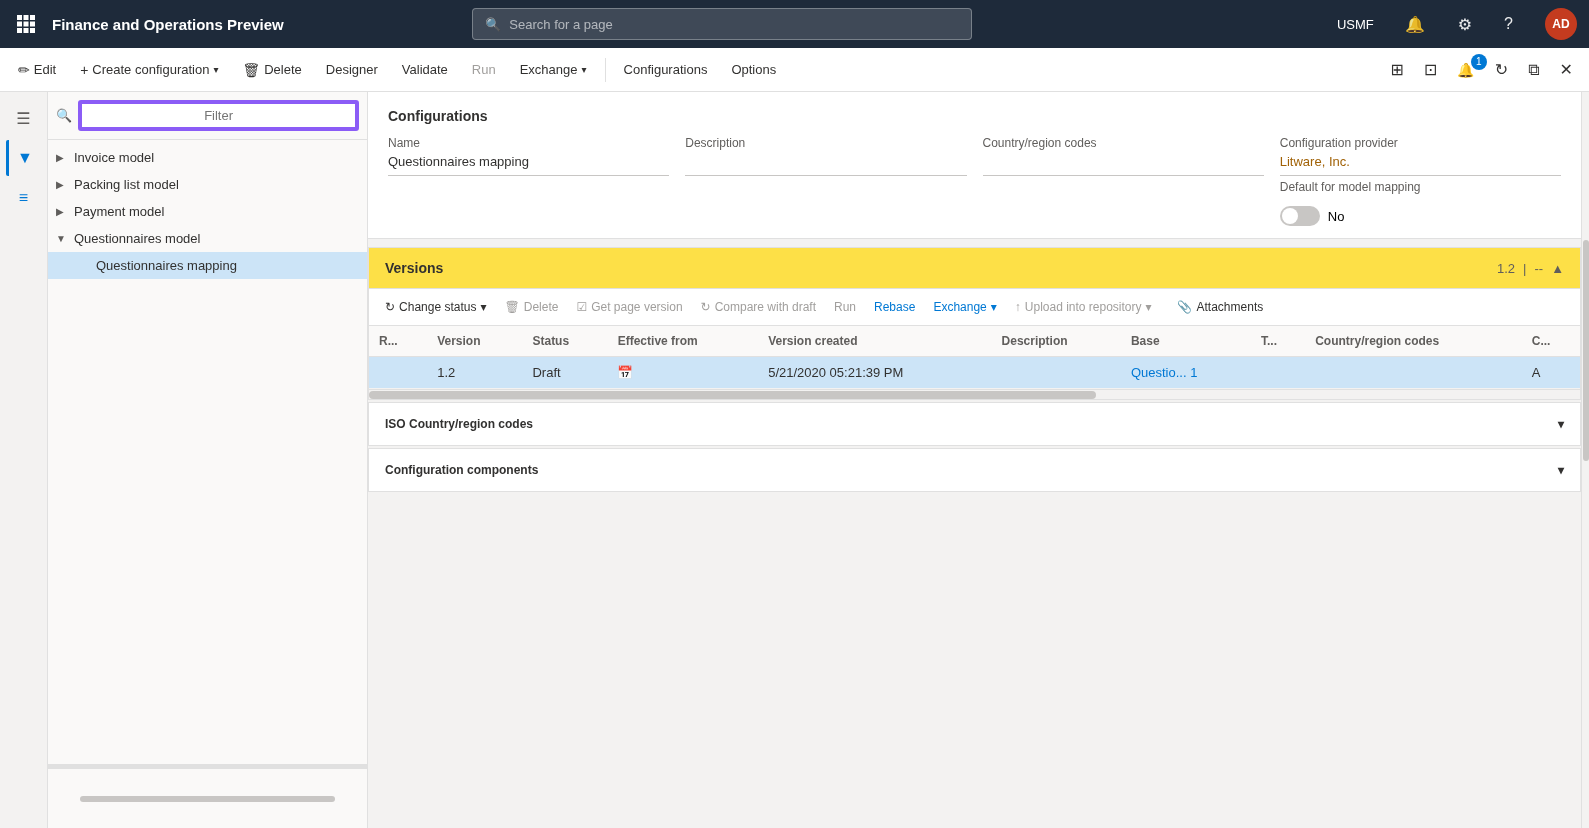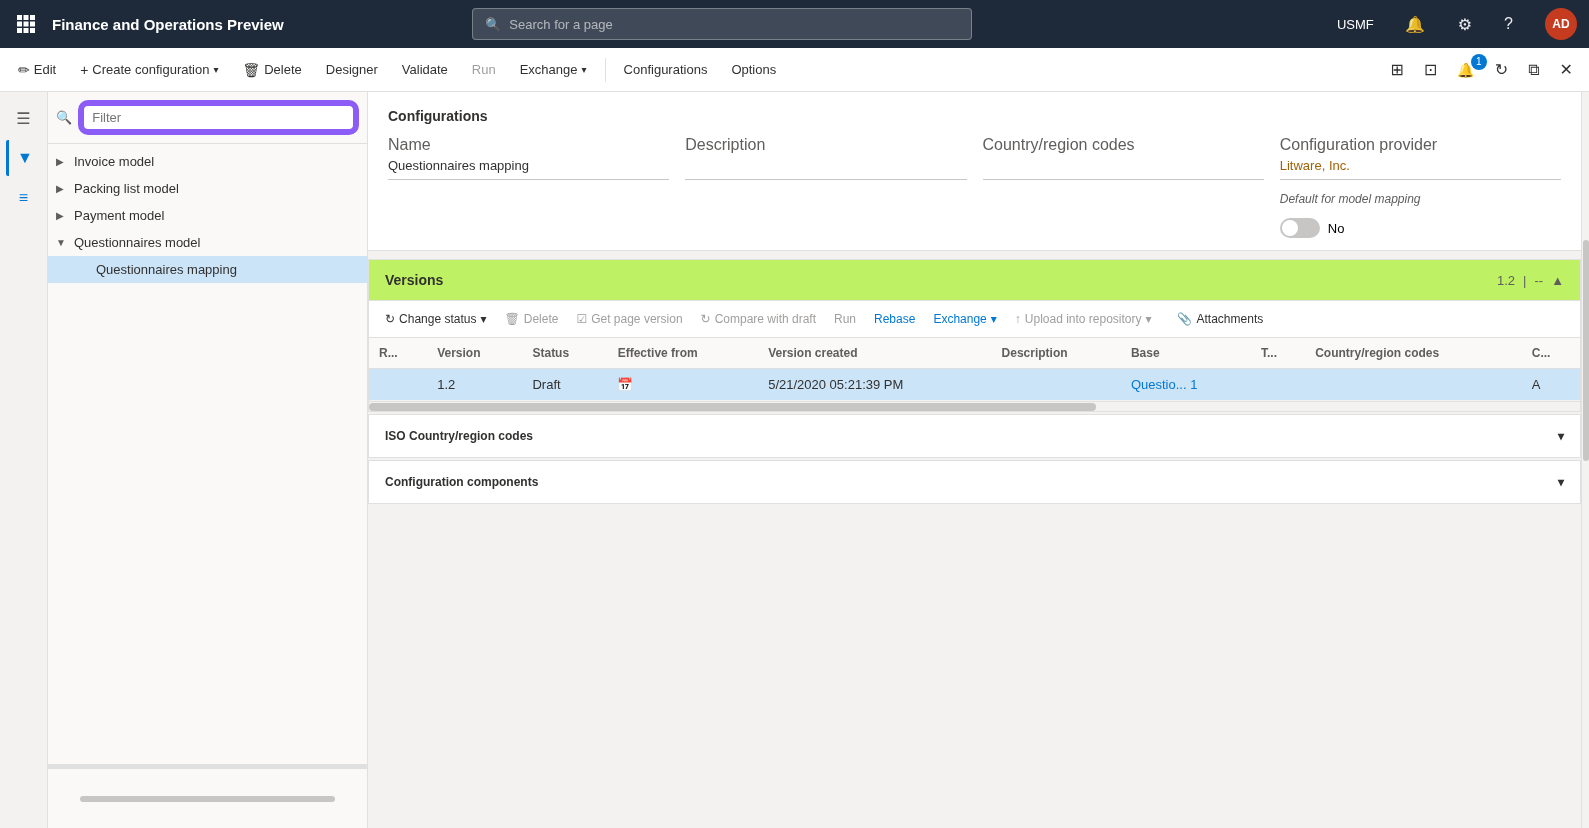--- a/index.html
+++ b/index.html
@@ -89,21 +89,21 @@
       border-right: 1px solid #e0e0e0;
       display: flex;
       flex-direction: column;
     }
     .tree-filter {
       padding: 8px;
       border-bottom: 1px solid #e0e0e0;
       display: flex; align-items: center; gap: 6px;
     }
     .tree-filter input {
-      flex: 1; border: 6px solid #8b5cf6; border-radius: 10px; padding: 4px 8px; font-size: 13px; outline: none;
+      flex: 1; border: 4px solid #8b5cf6; border-radius: 3px; padding: 4px 8px; font-size: 13px; outline: none; text-align: center;
     }
     .tree-filter-icon { color: #605e5c; font-size: 13px; }
     .tree-content { flex: 1; overflow-y: auto; padding: 4px 0; }
     .tree-item {
       display: flex; align-items: center; gap: 6px;
       padding: 6px 8px; cursor: pointer; font-size: 13px; color: #323130;
     }
     .tree-item.selected { background: #cce4f7; }
     .tree-item .chevron { font-size: 10px; width: 12px; color: #605e5c; }
 
@@ -121,41 +121,41 @@
       border-bottom: 1px solid #e0e0e0;
       margin-bottom: 0;
     }
     .content-header-title { font-size: 14px; font-weight: 600; color: #323130; margin-bottom: 12px; }
     .form-grid {
       display: grid;
       grid-template-columns: 1fr 1fr 1fr 1fr;
       gap: 16px;
     }
     .form-field label {
-      display: block; font-size: 16px; color: #605e5c; margin-bottom: 4px;
+      display: block; font-size: 12px; color: #605e5c; margin-bottom: 4px;
     }
     .form-field .field-value {
       border-bottom: 1px solid #c8c6c4; padding-bottom: 4px; font-size: 13px; color: #323130; min-height: 22px;
     }
     .form-field .field-value.link { color: #a16207; cursor: pointer; }
 
     
     .toggle-row { display: flex; align-items: center; gap: 8px; margin-top: 8px; }
     .toggle {
       width: 40px; height: 20px; background: #c8c6c4; border-radius: 10px;
       position: relative; cursor: pointer;
     }
     .toggle-knob {
       width: 16px; height: 16px; background: white; border-radius: 50%;
       position: absolute; top: 2px; left: 2px; transition: left 0.2s;
     }
 
     
     .versions-section {
-      background: #bef264;
+      background: #fde047;
       margin: 8px 0 0;
       border: 1px solid #e0e0e0;
     }
     .versions-header {
       display: flex; align-items: center; justify-content: space-between;
       padding: 12px 16px; border-bottom: 1px solid #e0e0e0;
     }
     .versions-title { font-size: 14px; font-weight: 600; color: #323130; }
     .versions-meta { display: flex; align-items: center; gap: 8px; color: #605e5c; font-size: 13px; }
 
@@ -366,21 +366,21 @@
               <label>Description</label>
               <div class="field-value">&nbsp;</div>
             </div>
             <div class="form-field">
               <label>Country/region codes</label>
               <div class="field-value">&nbsp;</div>
             </div>
             <div class="form-field">
               <label>Configuration provider</label>
               <div class="field-value link">Litware, Inc.</div>
-              <div class="toggle-row" style="margin-top:12px;font-style:italic;">
+              <div class="toggle-row" style="margin-top:4px;">
                 <label style="font-size:12px; color:#605e5c;">Default for model mapping</label>
               </div>
               <div class="toggle-row">
                 <div class="toggle">
                   <div class="toggle-knob"></div>
                 </div>
                 <span>No</span>
               </div>
             </div>
           </div>

